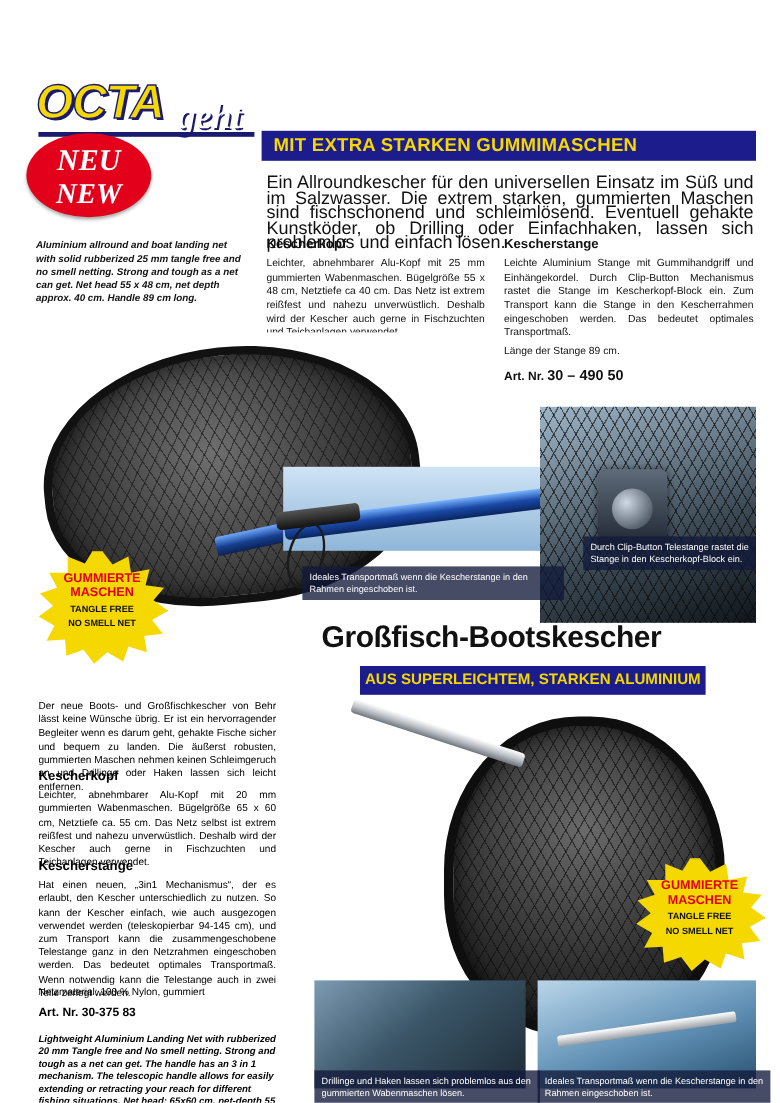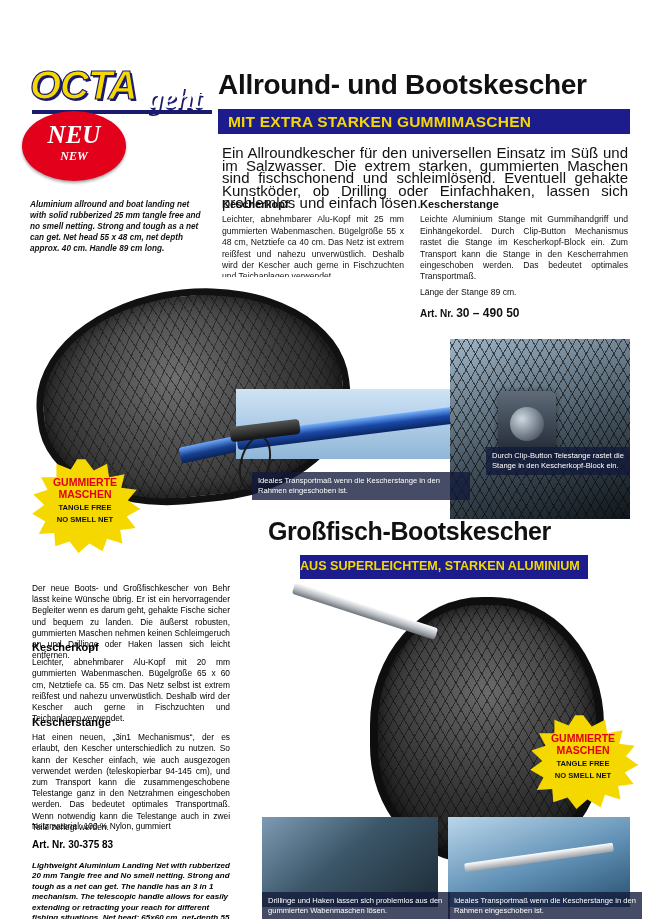--- a/index.html
+++ b/index.html
@@ -9,21 +9,21 @@
   
   .logo{position:absolute;left:30px;top:24px;width:185px;height:52px;}
   .logo .octa{position:absolute;left:0;top:0;font-family:"Liberation Sans",sans-serif;font-weight:bold;font-style:italic;font-size:40px;color:#f5d800;letter-spacing:-1px;-webkit-text-stroke:1.2px #1a1a6e;text-shadow:2px 2px 0 #1a1a6e;}
   .logo .plus{position:absolute;left:118px;top:18px;font-family:"Liberation Serif",serif;font-style:italic;font-weight:bold;font-size:30px;color:#ffffff;text-shadow:1.5px 1.5px 0 #1a1a6e;}
   .logo .underline{position:absolute;left:2px;top:47px;width:180px;height:4px;background:#1a1a6e;}
 
   
   .neu{position:absolute;left:22px;top:72px;width:104px;height:70px;}
   .neu .disc{position:absolute;left:0;top:0;width:104px;height:70px;background:#e2001a;border-radius:52px/35px;box-shadow:0 2px 3px rgba(0,0,0,.35);}
   .neu .t1{position:absolute;left:0;top:10px;width:104px;text-align:center;color:#fff;font-family:"Liberation Serif",serif;font-style:italic;font-weight:bold;font-size:25px;}
-  .neu .t2{position:absolute;left:0;top:38px;width:104px;text-align:center;color:#fff;font-family:"Liberation Serif",serif;font-style:italic;font-weight:bold;font-size:12px;}
+  .neu .t2{position:absolute;left:0;top:38px;width:104px;text-align:center;color:#fff;font-family:"Liberation Serif",serif;font-style:italic;font-weight:bold;font-size:24px;}
 
   
   .h1{position:absolute;left:218px;top:30px;width:412px;font-size:28px;font-weight:bold;color:#111;letter-spacing:-.3px;}
   .sub1{position:absolute;left:218px;top:70px;width:412px;height:25px;background:#1c1c8c;}
   .sub1 span{display:block;padding:4px 0 0 10px;color:#f5d800;font-size:15.5px;font-weight:bold;letter-spacing:.2px;}
 
   .intro{position:absolute;left:222px;top:108px;width:406px;font-size:15px;line-height:12.6px;color:#111;text-align:justify;}
 
   
   .blurb-left{position:absolute;left:30px;top:160px;width:176px;font-size:8.2px;line-height:11px;font-style:italic;font-weight:bold;color:#111;}
@@ -72,21 +72,21 @@
     clip-path:polygon(50% 0%,58% 12%,70% 5%,72% 19%,86% 16%,83% 30%,97% 32%,89% 43%,100% 52%,88% 60%,96% 72%,82% 74%,84% 88%,70% 83%,66% 96%,54% 88%,44% 98%,36% 86%,23% 91%,22% 77%,8% 78%,14% 65%,2% 57%,13% 48%,3% 37%,16% 32%,10% 19%,24% 19%,24% 5%,37% 11%,43% 0%);
     border:0;box-shadow:0 0 0 1px #c8b000 inset;}
   .burst .txt{position:absolute;left:0;top:18px;width:110px;text-align:center;color:#e2001a;font-weight:bold;font-size:10.5px;line-height:11.5px;}
   .burst .txt small{display:block;color:#111;font-size:7.6px;line-height:9px;font-weight:bold;margin-top:3px;}
   .burst1{left:30px;top:420px;}
   .burst2{left:528px;top:676px;}
 
   
   .h2{position:absolute;left:268px;top:478px;width:362px;font-size:25px;font-weight:bold;color:#111;letter-spacing:-.4px;}
   .sub2{position:absolute;left:300px;top:516px;width:288px;height:24px;background:#1c1c8c;}
-  .sub2 span{display:block;padding:4px 0 0 0;text-align:left;color:#f5d800;font-size:12.6px;font-weight:bold;}
+  .sub2 span{display:block;padding:4px 0 0 0;text-align:center;color:#f5d800;font-size:12.6px;font-weight:bold;}
 
   
   .para2{position:absolute;left:32px;top:544px;width:198px;font-size:8.4px;line-height:11.2px;text-align:justify;}
   .sec2{position:absolute;left:32px;width:198px;font-size:8.4px;line-height:11.2px;text-align:justify;}
   .sec2 h3{margin:0 0 4px 0;font-size:11px;font-weight:bold;}
   .sec2a{top:603px;}
   .sec2b{top:678px;}
   .netmat{position:absolute;left:32px;top:782px;width:198px;font-size:8.4px;}
   .artnr2{position:absolute;left:32px;top:800px;font-size:10px;font-weight:bold;}
   .blurb-left2{position:absolute;left:32px;top:822px;width:200px;font-size:8px;line-height:10.4px;font-style:italic;font-weight:bold;}
@@ -117,21 +117,20 @@
     <div class="plus">geht</div>
     <div class="underline"></div>
   </div>
 
   <div class="neu">
     <div class="disc"></div>
     <div class="t1">NEU</div>
     <div class="t2">NEW</div>
   </div>
 
-  <div class="h1">Allround- und Bootskescher</div>
   <div class="sub1">
     <span>MIT EXTRA STARKEN GUMMIMASCHEN</span>
   </div>
   <div class="intro">Ein Allroundkescher für den universellen Einsatz im Süß und im Salzwasser. Die extrem starken, gummierten Maschen sind fischschonend und schleimlösend. Eventuell gehakte Kunstköder, ob Drilling oder Einfachhaken, lassen sich problemlos und einfach lösen.</div>
 
   <div class="blurb-left">Aluminium allround and boat landing net with solid rubberized 25 mm tangle free and no smell netting. Strong and tough as a net can get. Net head 55 x 48 cm, net depth approx. 40 cm. Handle 89 cm long.</div>
 
   <div class="col col-a">
     <h3>Kescherkopf</h3>
     <div>Leichter, abnehmbarer Alu-Kopf mit 25 mm gummierten Wabenmaschen. Bügelgröße 55 x 48 cm, Netztiefe ca 40 cm. Das Netz ist extrem reißfest und nahezu unverwüstlich. Deshalb wird der Kescher auch gerne in  Fischzuchten und Teichanlagen verwendet.</div>

